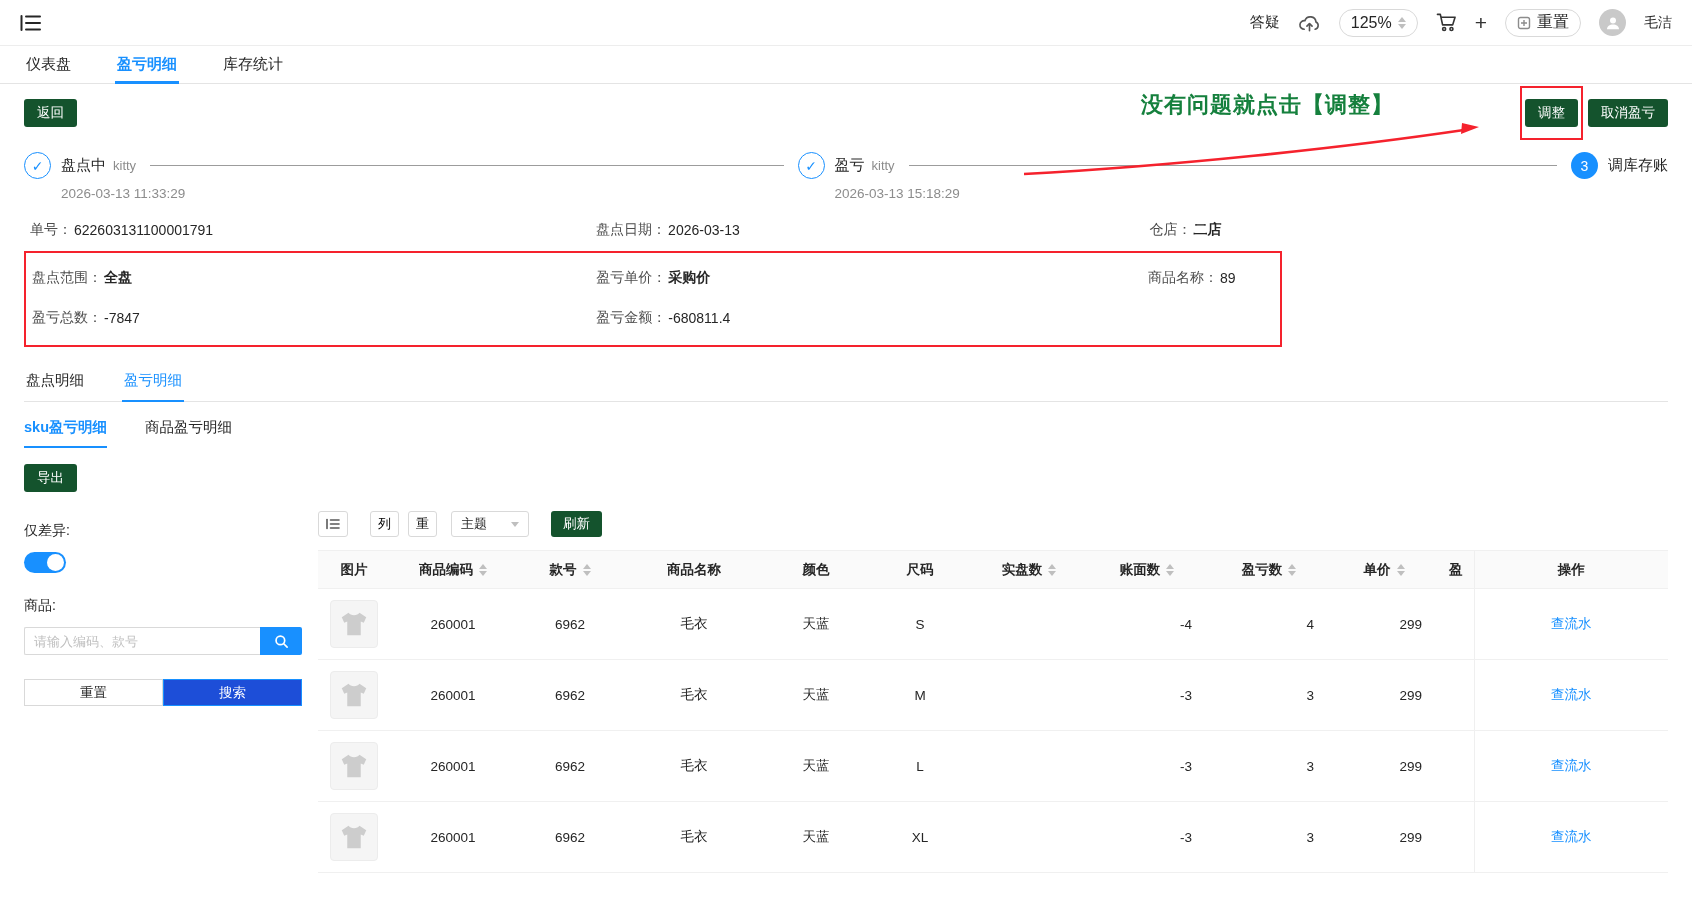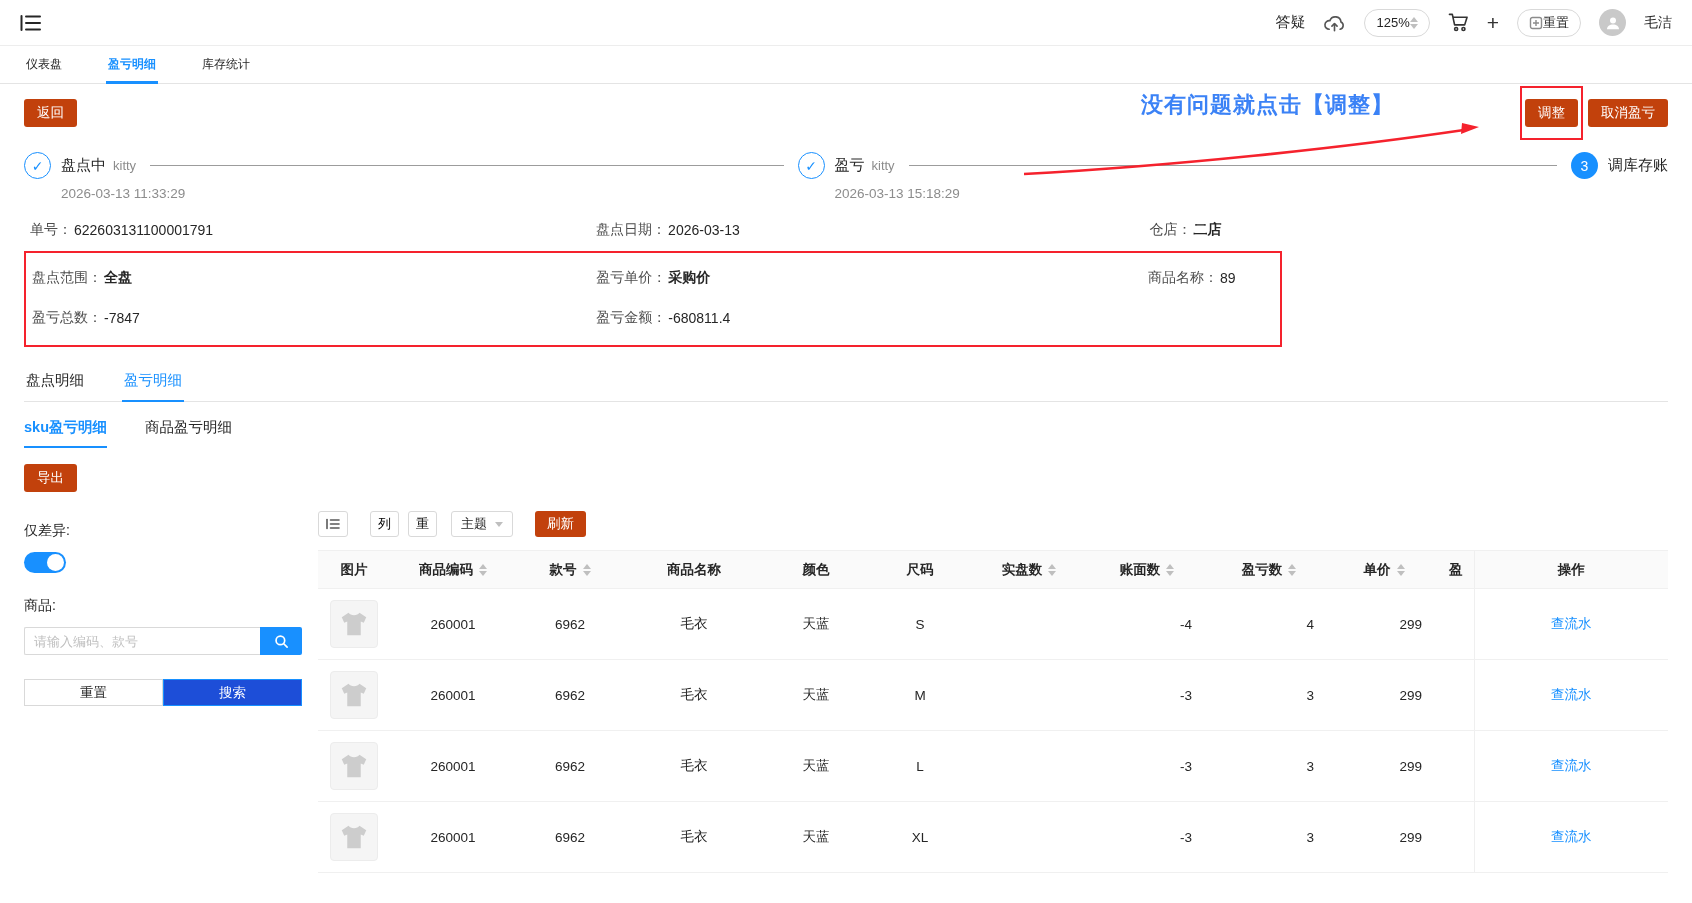--- a/index.html
+++ b/index.html
@@ -4,41 +4,41 @@
 <style>
 *{margin:0;padding:0;box-sizing:border-box}
 html,body{width:1692px;height:903px;overflow:hidden;background:#fff;
 font-family:"Liberation Sans","DejaVu Sans",sans-serif;color:#262626;font-size:14px;position:relative}
 button{font-family:inherit;cursor:pointer}
 
 .topbar{height:46px;display:flex;align-items:center;justify-content:space-between;padding:0 20px;border-bottom:1px solid #ededed;background:#fff}
 .menu-btn{background:none;border:none;display:flex;align-items:center}
 .topbar-right{display:flex;align-items:center;gap:18px}
 .qa{font-size:15px;cursor:pointer}
-.pill{border:1px solid #d9d9d9;border-radius:15px;height:28px;padding:0 11px;display:flex;align-items:center;font-size:13px;background:#fff;cursor:pointer}
+.pill{border:1px solid #d9d9d9;border-radius:15px;height:28px;padding:0 11px;display:flex;align-items:center;gap:6px;font-size:16px;background:#fff;cursor:pointer}
 .tiny-carets{display:flex;flex-direction:column;gap:2px}
 .cu{width:0;height:0;border-left:4px solid transparent;border-right:4px solid transparent;border-bottom:5px solid #bfbfbf}
 .cd{width:0;height:0;border-left:4px solid transparent;border-right:4px solid transparent;border-top:5px solid #bfbfbf}
 .icon-btn{background:none;border:none;display:flex;align-items:center;color:#444}
 .plus{font-size:21px;color:#333;line-height:1}
 .avatar{width:27px;height:27px;border-radius:50%;background:#c9c9c9;display:flex;align-items:center;justify-content:center;cursor:pointer}
 .uname{font-size:14px;cursor:pointer}
 
 .nav-tabs{height:38px;display:flex;align-items:stretch;gap:46px;padding-left:26px;border-bottom:1px solid #e4e4e4;background:#fff}
-.nav-tab{display:flex;align-items:center;font-size:12px;cursor:pointer;position:relative;color:#262626}
+.nav-tab{display:flex;align-items:center;font-size:15px;cursor:pointer;position:relative;color:#262626}
 .nav-tab.active{color:#1890ff;font-weight:700}
 .nav-tab.active::after{content:"";position:absolute;left:-2px;right:-2px;bottom:-1px;height:3px;background:#1890ff}
 
 .content{padding:0 24px;position:relative}
-.btn-primary{background:#c2410c;color:#fff;border:none;border-radius:3px;padding:5px 13px;font-size:13.5px}
+.btn-primary{background:#14532d;color:#fff;border:none;border-radius:3px;padding:5px 13px;font-size:13.5px}
 .toolbar-row{position:relative;margin-top:14px;height:30px;display:flex;align-items:center;justify-content:space-between;z-index:6}
 .right-btns{display:flex;align-items:center;gap:10px}
 .adjust-wrap{position:relative;display:inline-flex}
 .adjust-wrap::after{content:"";position:absolute;left:-5px;right:-5px;top:-13px;bottom:-13px;border:2px solid #f5222d;pointer-events:none}
-.red-tip{position:absolute;right:274px;top:-8px;color:#3b82f6;font-size:22px;font-weight:700;letter-spacing:1px;white-space:nowrap}
+.red-tip{position:absolute;right:274px;top:-8px;color:#15803d;font-size:22px;font-weight:700;letter-spacing:1px;white-space:nowrap}
 .red-arrow{position:absolute;right:176px;top:24px;width:470px;height:60px;overflow:visible;pointer-events:none}
 
 .steps{margin-top:24px;display:flex;align-items:flex-start}
 .step{display:flex;flex-direction:column}
 .step.grow{flex:1}
 .step-head{display:flex;align-items:center}
 .circle{width:27px;height:27px;border-radius:50%;display:flex;align-items:center;justify-content:center;flex:none;font-size:14px}
 .circle.done{border:1.5px solid #1890ff;color:#1890ff;background:#fff}
 .circle.current{background:#1890ff;color:#fff}
 .step-title{margin-left:10px;font-size:15px;color:#262626;white-space:nowrap}
@@ -77,21 +77,21 @@
 .btn-group{margin-top:24px;display:flex}
 .g-reset{flex:1;height:27px;background:#fff;border:1px solid #d9d9d9;font-size:13.5px;color:#262626}
 .g-search{flex:1;height:27px;background:#1d4ed8;border:1px solid #1890ff;color:#fff;font-size:13.5px}
 
 .table-area{flex:1;min-width:0}
 .table-toolbar{display:flex;align-items:center;height:28px}
 .mini-btn{height:26px;min-width:27px;border:1px solid #d9d9d9;border-radius:3px;background:#fff;font-size:13px;display:inline-flex;align-items:center;justify-content:center;padding:0 7px}
 .mini-btn.mi{margin-right:22px}
 .mini-btn.col-b{margin-right:9px}
 .mini-btn.re-b{margin-right:14px}
-.mini-select{height:26px;border:1px solid #d9d9d9;border-radius:3px;background:#fff;font-size:13px;display:inline-flex;align-items:center;gap:8px;padding:0 9px;margin-right:22px;cursor:pointer}
+.mini-select{height:26px;border:1px solid #d9d9d9;border-radius:3px;background:#fff;font-size:13px;display:inline-flex;align-items:center;gap:24px;padding:0 9px;margin-right:22px;cursor:pointer}
 .refresh-btn{height:26px;padding:1px 12px}
 .grid-table{width:100%;margin-top:12px;border-collapse:collapse;table-layout:fixed}
 .grid-table th{height:38px;background:#fafafa;border-top:1px solid #f0f0f0;border-bottom:1px solid #f0f0f0;font-size:13.5px;font-weight:700;color:#262626}
 .th-i{display:flex;align-items:center;justify-content:center}
 .carets{display:flex;flex-direction:column;gap:2px;margin-left:6px}
 .grid-table td{height:71px;border-bottom:1px solid #f0f0f0;font-size:13.5px}
 .c-text{text-align:center}
 .c-num{text-align:right;padding-right:16px}
 .c-cut{overflow:hidden;white-space:nowrap}
 th.c-op,td.c-op{border-left:1px solid #efefef;text-align:center}

